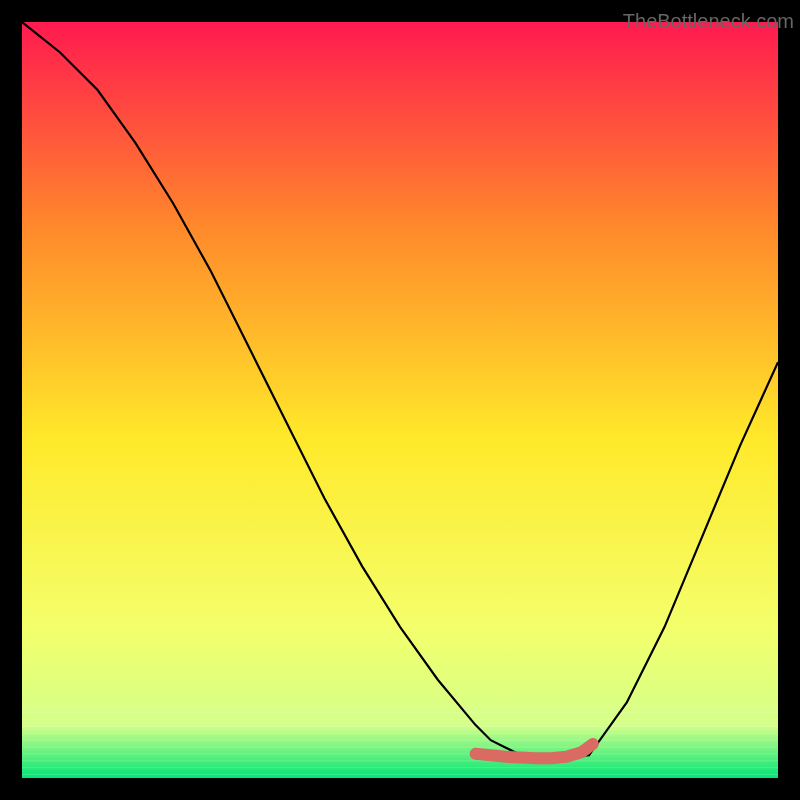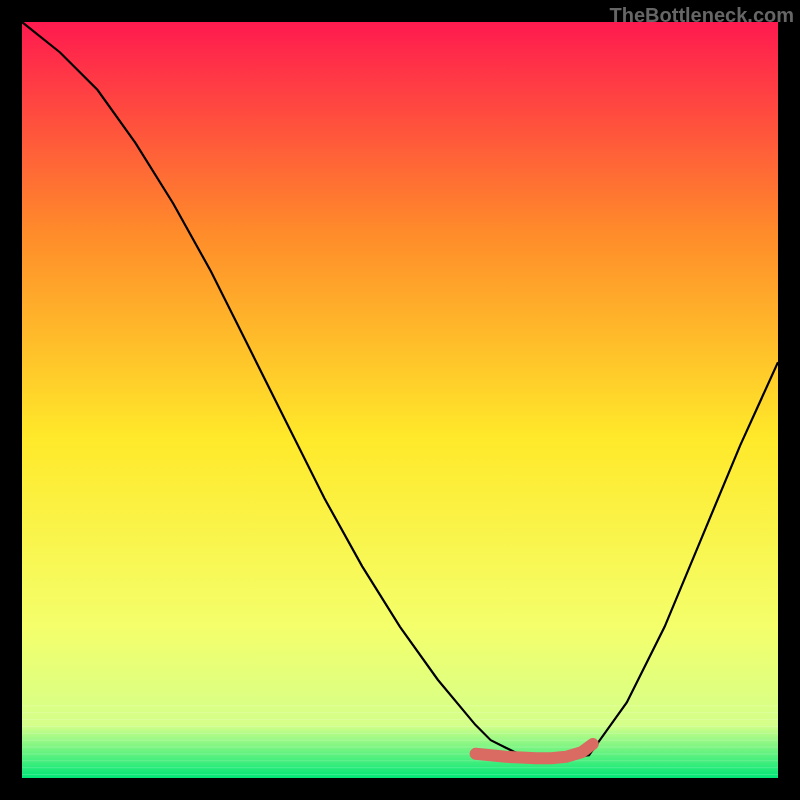--- a/index.html
+++ b/index.html
@@ -6,25 +6,25 @@
     margin: 0;
     padding: 0;
     background: #000;
     width: 800px;
     height: 800px;
     position: relative;
     font-family: Arial, Helvetica, sans-serif;
   }
   .watermark {
     position: absolute;
-    top: 4px;
+    top: 10px;
     right: 6px;
     color: #666;
     font-size: 20px;
-    font-weight: 700;
+    font-weight: 400;
     z-index: 10;
   }
   .chart-wrap {
     position: absolute;
     left: 22px;
     top: 22px;
     width: 756px;
     height: 756px;
   }
   svg { display: block; }

